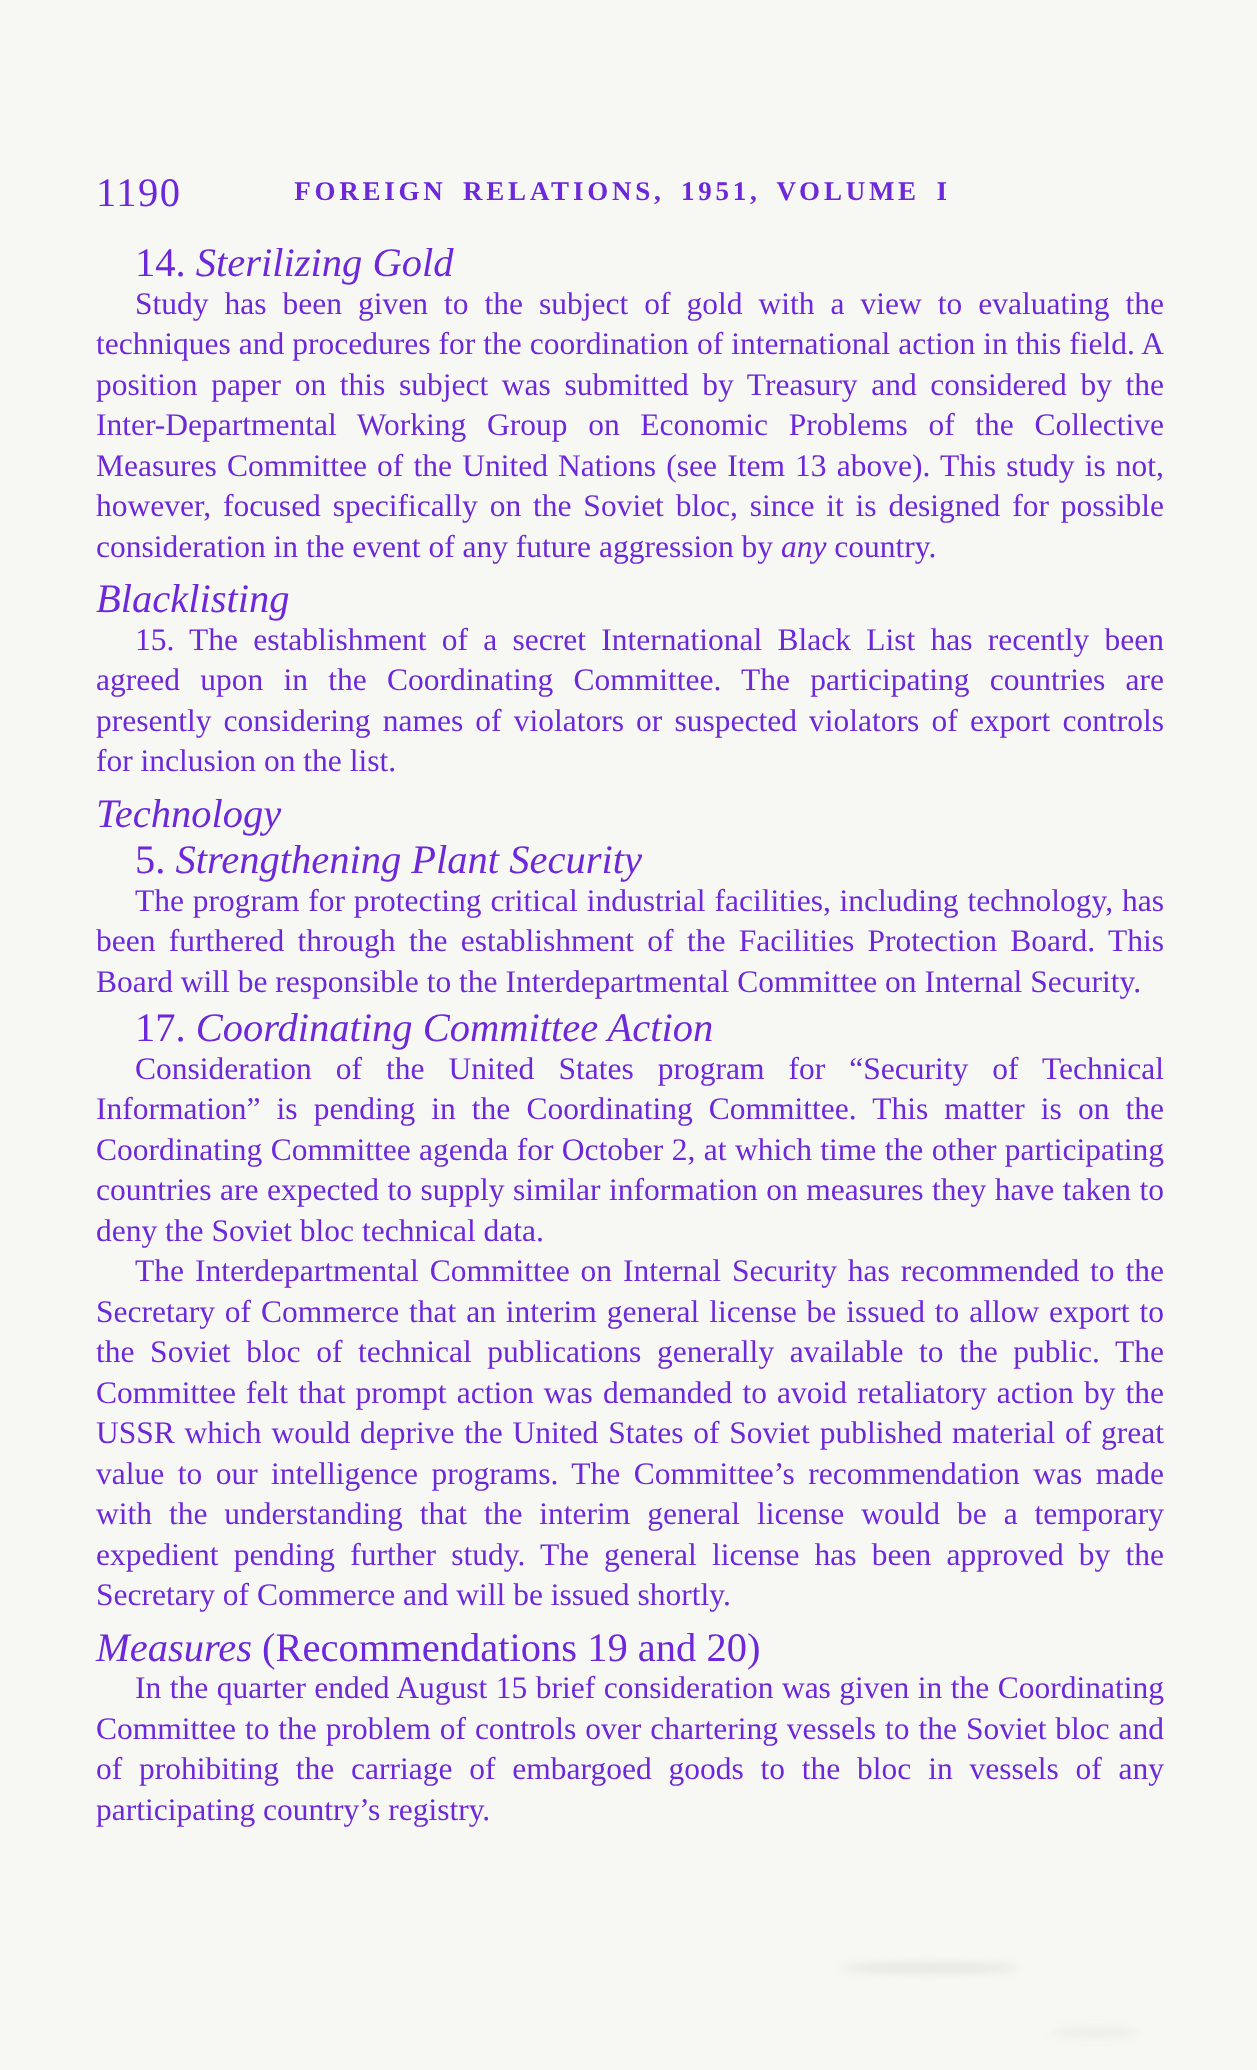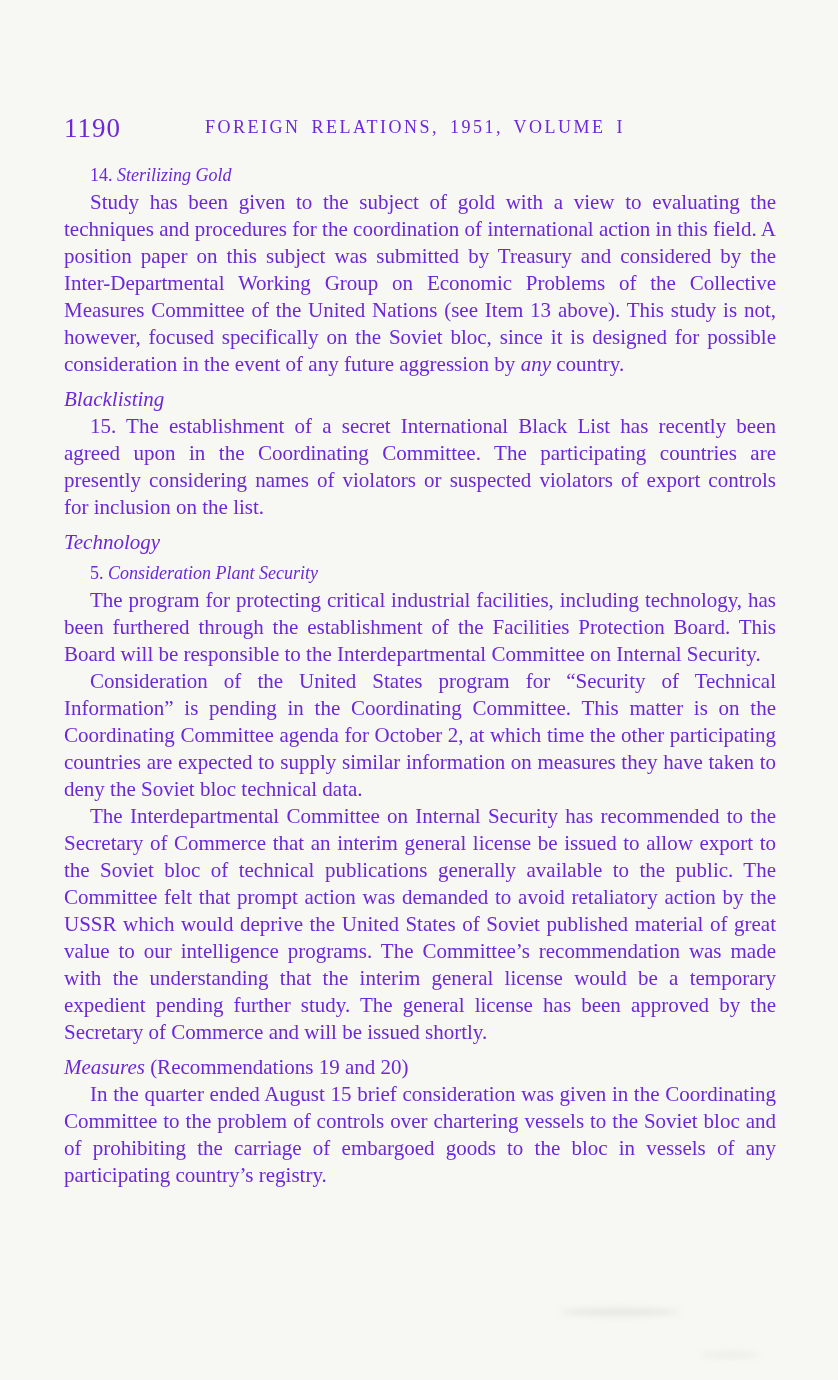--- a/index.html
+++ b/index.html
@@ -31,49 +31,49 @@
     line-height: 28px;
     letter-spacing: 1px;
   }
   .running-head {
     position: absolute;
     left: 0;
     right: 10px;
     top: 3px;
     text-align: center;
     font-size: 18px;
-    font-weight: normal;
+    font-weight: bold;
     letter-spacing: 2.5px;
     word-spacing: 4px;
   }
   
   .content {
     margin-top: 14px;
     font-size: 21px;
     line-height: 27px;
   }
   .para {
     margin: 0;
     text-align: justify;
     text-indent: 26px;
   }
   .item-heading {
     margin: 4px 0 0 26px;
-    font-size: 18px;
+    font-size: 27px;
     white-space: nowrap;
   }
   .item-heading .num {
     font-style: normal;
   }
   .item-heading .title {
     font-style: italic;
   }
   .section-heading {
     margin: 8px 0 0 0;
-    font-size: 21px;
+    font-size: 27px;
   }
   .section-heading .it {
     font-style: italic;
   }
   .section-heading .rm {
     font-style: normal;
   }
   .first-gap { margin-top: 16px; }
   em.inline-italic { }
   
@@ -109,24 +109,28 @@
       <span class="it">Blacklisting</span>
     </div>
     <p class="para">15. The establishment of a secret International Black List has recently been agreed upon in the Coordinating Committee. The participating countries are presently considering names of violators or suspected violators of export controls for inclusion on the list.</p>
 
     <div class="section-heading">
       <span class="it">Technology</span>
     </div>
 
     <div class="item-heading">
       <span class="num">5.</span>
-      <span class="title">Consideration Plant Security</span>
+      <span class="title">Strengthening Plant Security</span>
     </div>
     <p class="para">The program for protecting critical industrial facilities, including technology, has been furthered through the establishment of the Facilities Protection Board. This Board will be responsible to the Interdepartmental Committee on Internal Security.</p>
 
+    <div class="item-heading">
+      <span class="num">17.</span>
+      <span class="title">Coordinating Committee Action</span>
+    </div>
     <p class="para">Consideration of the United States program for “Security of Technical Information” is pending in the Coordinating Committee. This matter is on the Coordinating Committee agenda for October 2, at which time the other participating countries are expected to supply similar information on measures they have taken to deny the Soviet bloc technical data.</p>
 
     <p class="para">The Interdepartmental Committee on Internal Security has recommended to the Secretary of Commerce that an interim general license be issued to allow export to the Soviet bloc of technical publications generally available to the public. The Committee felt that prompt action was demanded to avoid retaliatory action by the USSR which would deprive the United States of Soviet published material of great value to our intelligence programs. The Committee’s recommendation was made with the understanding that the interim general license would be a temporary expedient pending further study. The general license has been approved by the Secretary of Commerce and will be issued shortly.</p>
 
     <div class="section-heading">
       <span class="it">Measures</span><span class="rm"> (Recommendations 19 and 20)</span>
     </div>
     <p class="para">In the quarter ended August 15 brief consideration was given in the Coordinating Committee to the problem of controls over chartering vessels to the Soviet bloc and of prohibiting the carriage of embargoed goods to the bloc in vessels of any participating country’s registry.</p>
 
   </div>

